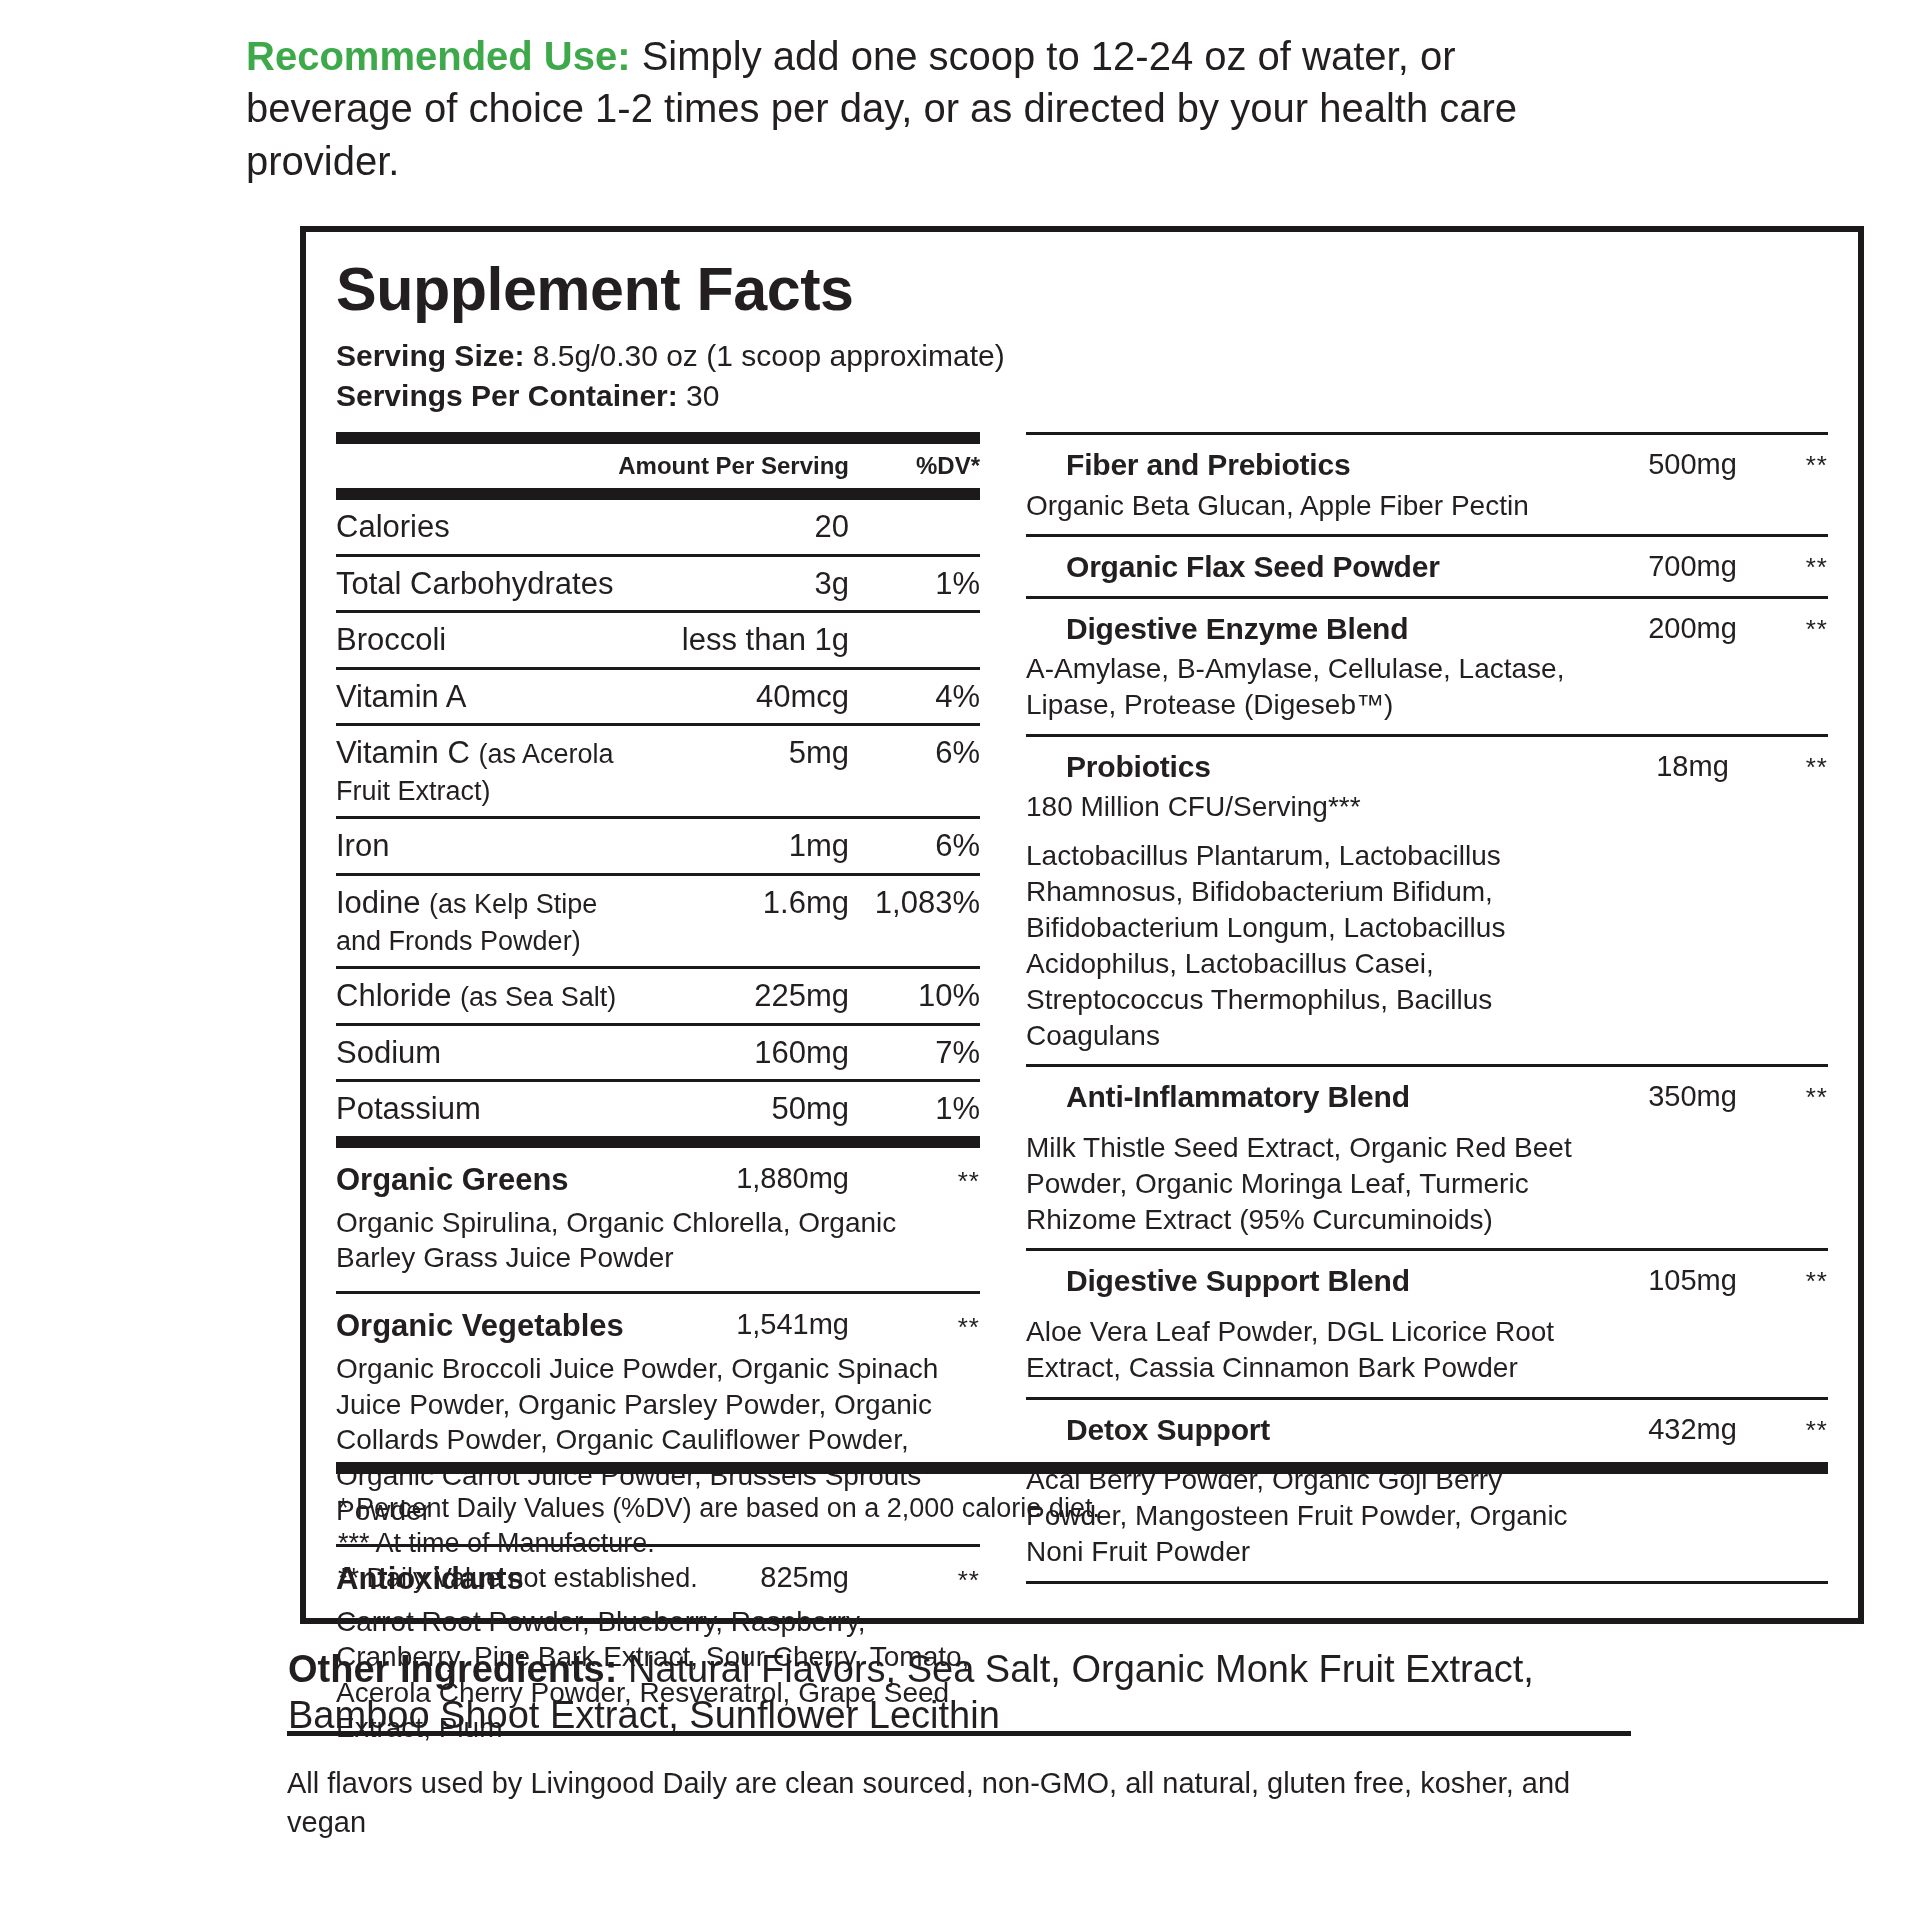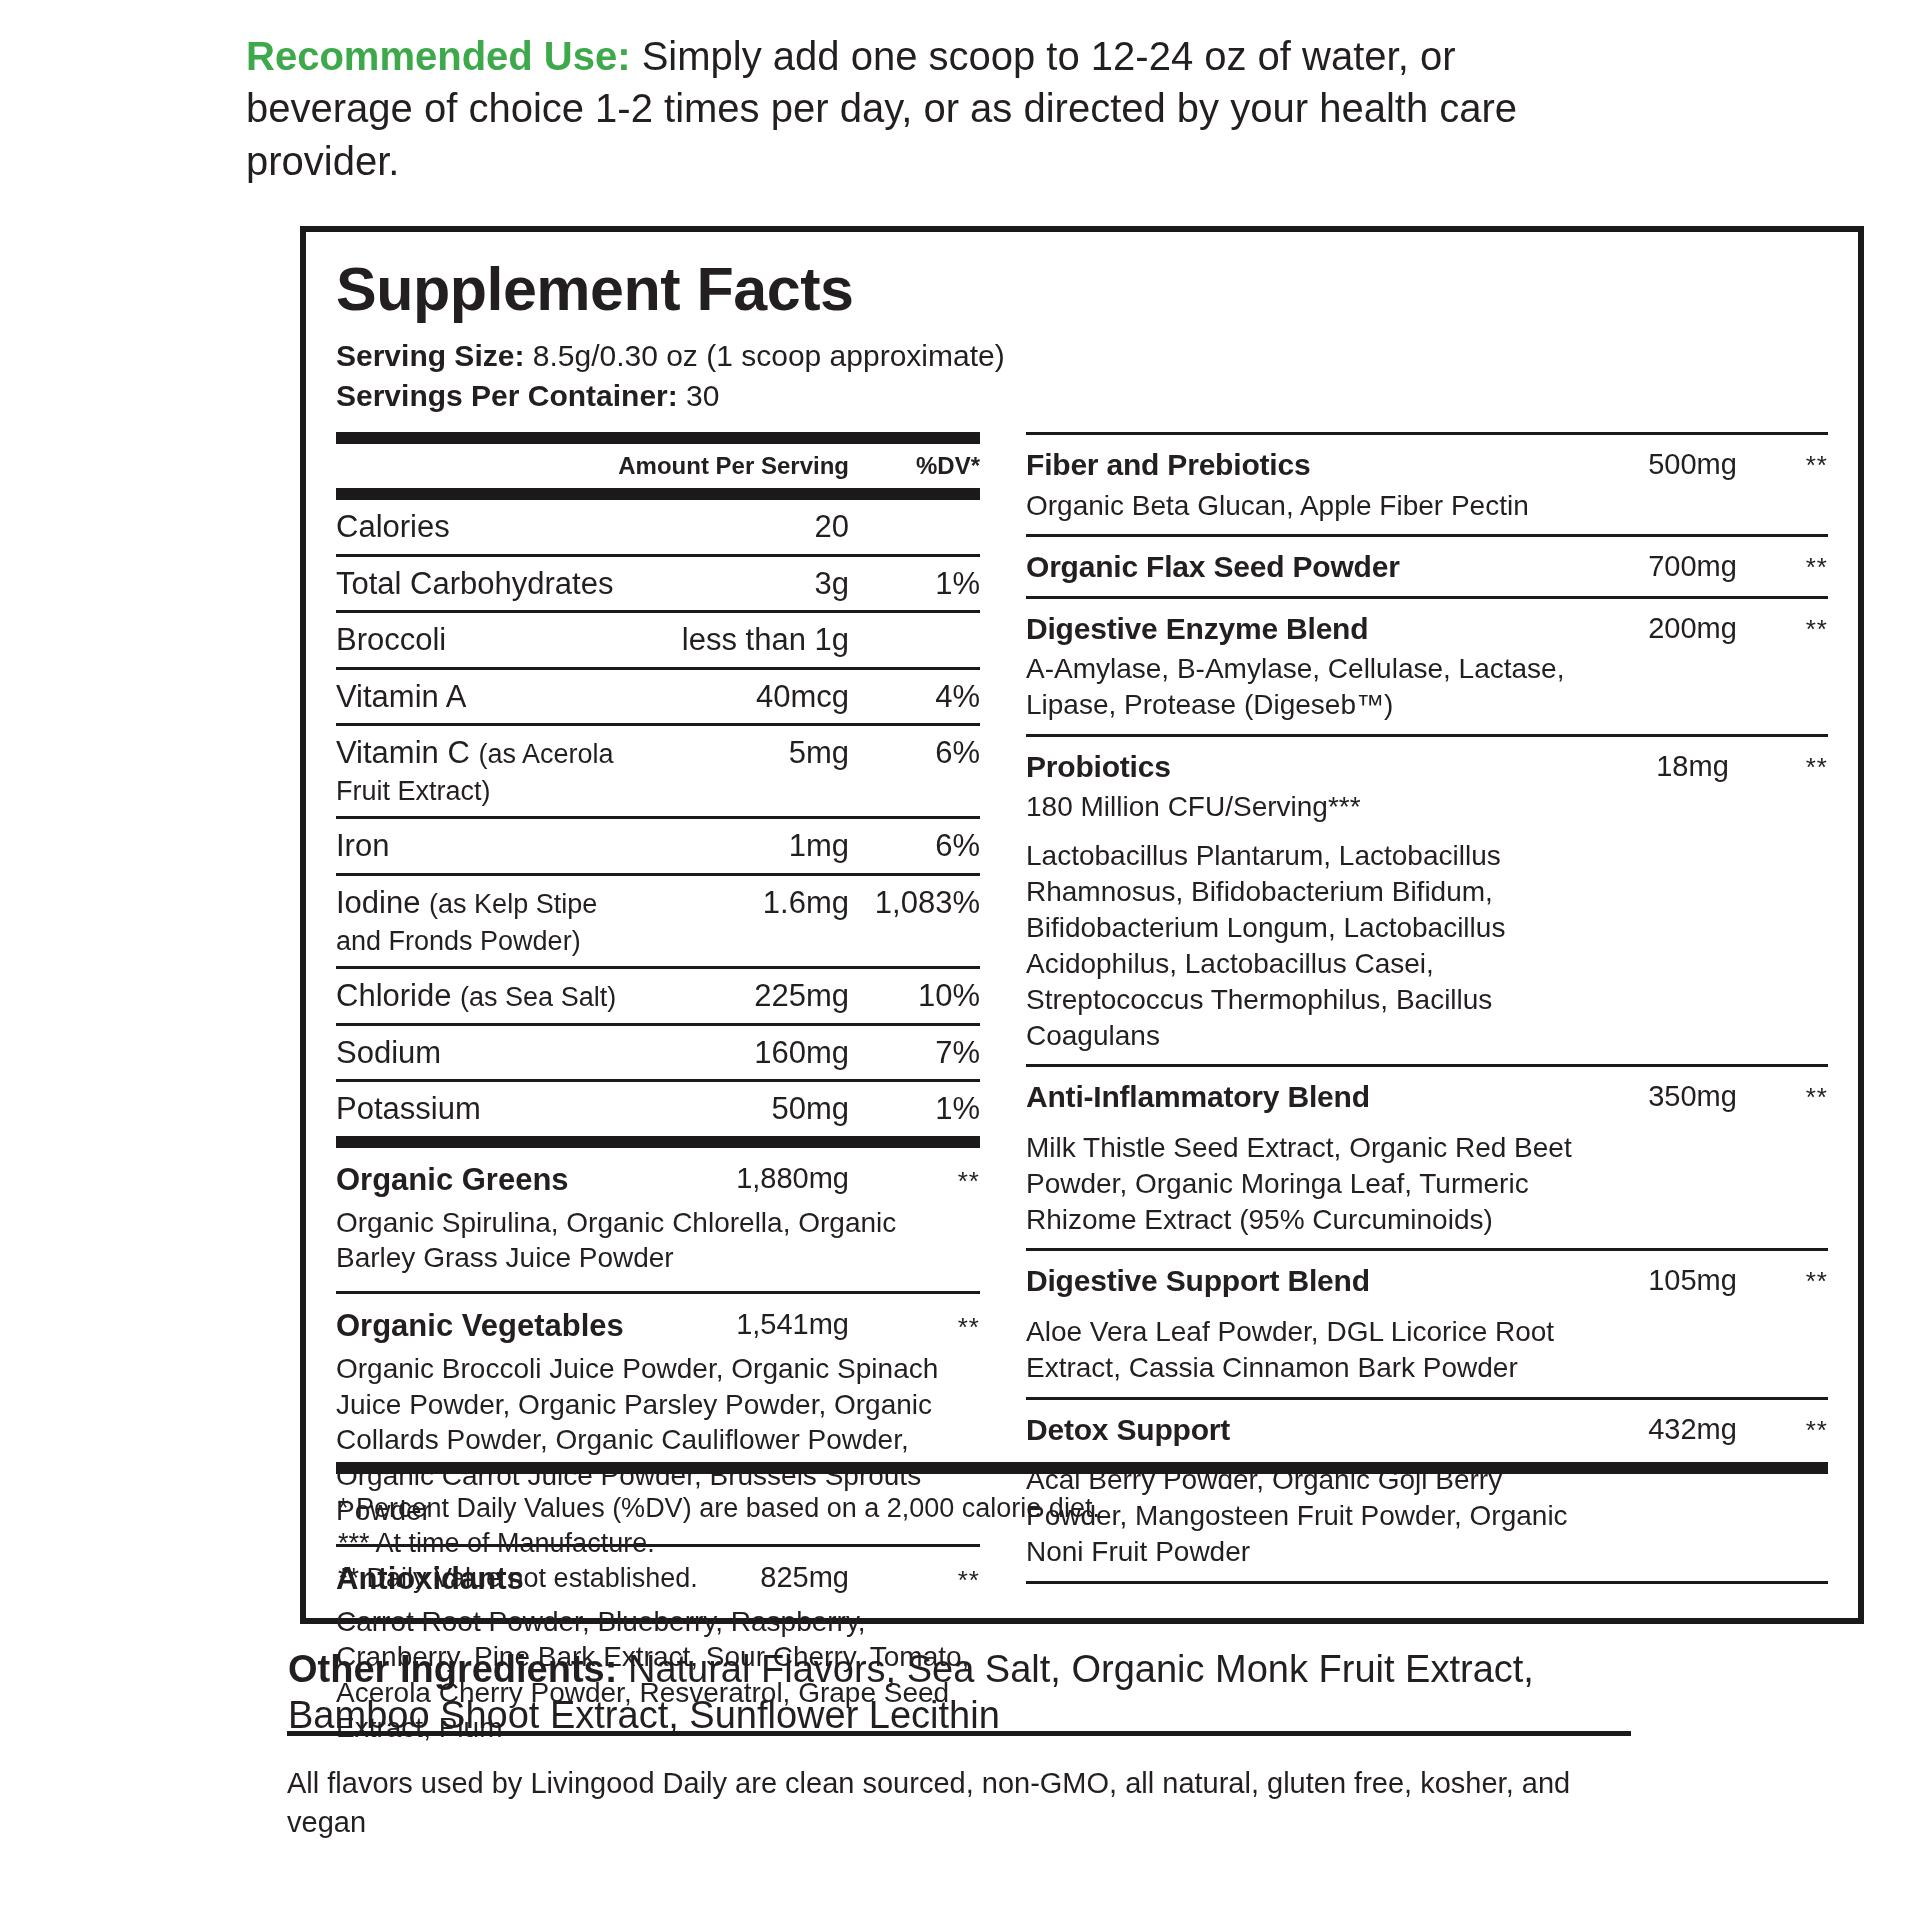--- a/index.html
+++ b/index.html
@@ -48,21 +48,21 @@
   .blend { padding-top:14px; }
   .blend-hdr { display:grid; grid-template-columns:1fr 203px 131px; align-items:start; font-size:31px; }
   .blend-name { font-weight:700; }
   .blend-amt { text-align:right; font-size:29px; white-space:nowrap; }
   .blend-dv { text-align:right; font-size:26px; padding-top:4px; letter-spacing:1px; }
   .blend-ing { font-size:28px; line-height:1.27; margin:7px 0 15px; max-width:639px; }
   .divider { border-top:3px solid #1b191a; }
 
   .rsec { padding:13px 0 11px; }
   .rsec-hdr { display:grid; grid-template-columns:1fr 149px 61px; align-items:start; font-size:30px; line-height:1.15; }
-  .rsec-name { font-weight:700; letter-spacing:-0.2px; }
+  .rsec-name { font-weight:700; letter-spacing:-0.2px;margin-left:40px; }
   .rsec-amt { text-align:center; font-size:29px; white-space:nowrap; }
   .rsec-dv { text-align:right; font-size:26px; padding-top:3px; letter-spacing:1px; }
   .rsec-note { font-size:28px; margin-top:7px; }
   .rsec-ing { font-size:28px; line-height:1.28; margin-top:15px; max-width:572px; }
 
   .footnotes { padding:16px 2px 4px; font-size:27px; line-height:1.26; }
   .footnotes div { margin:1px 0; }
 
   
   .other {

